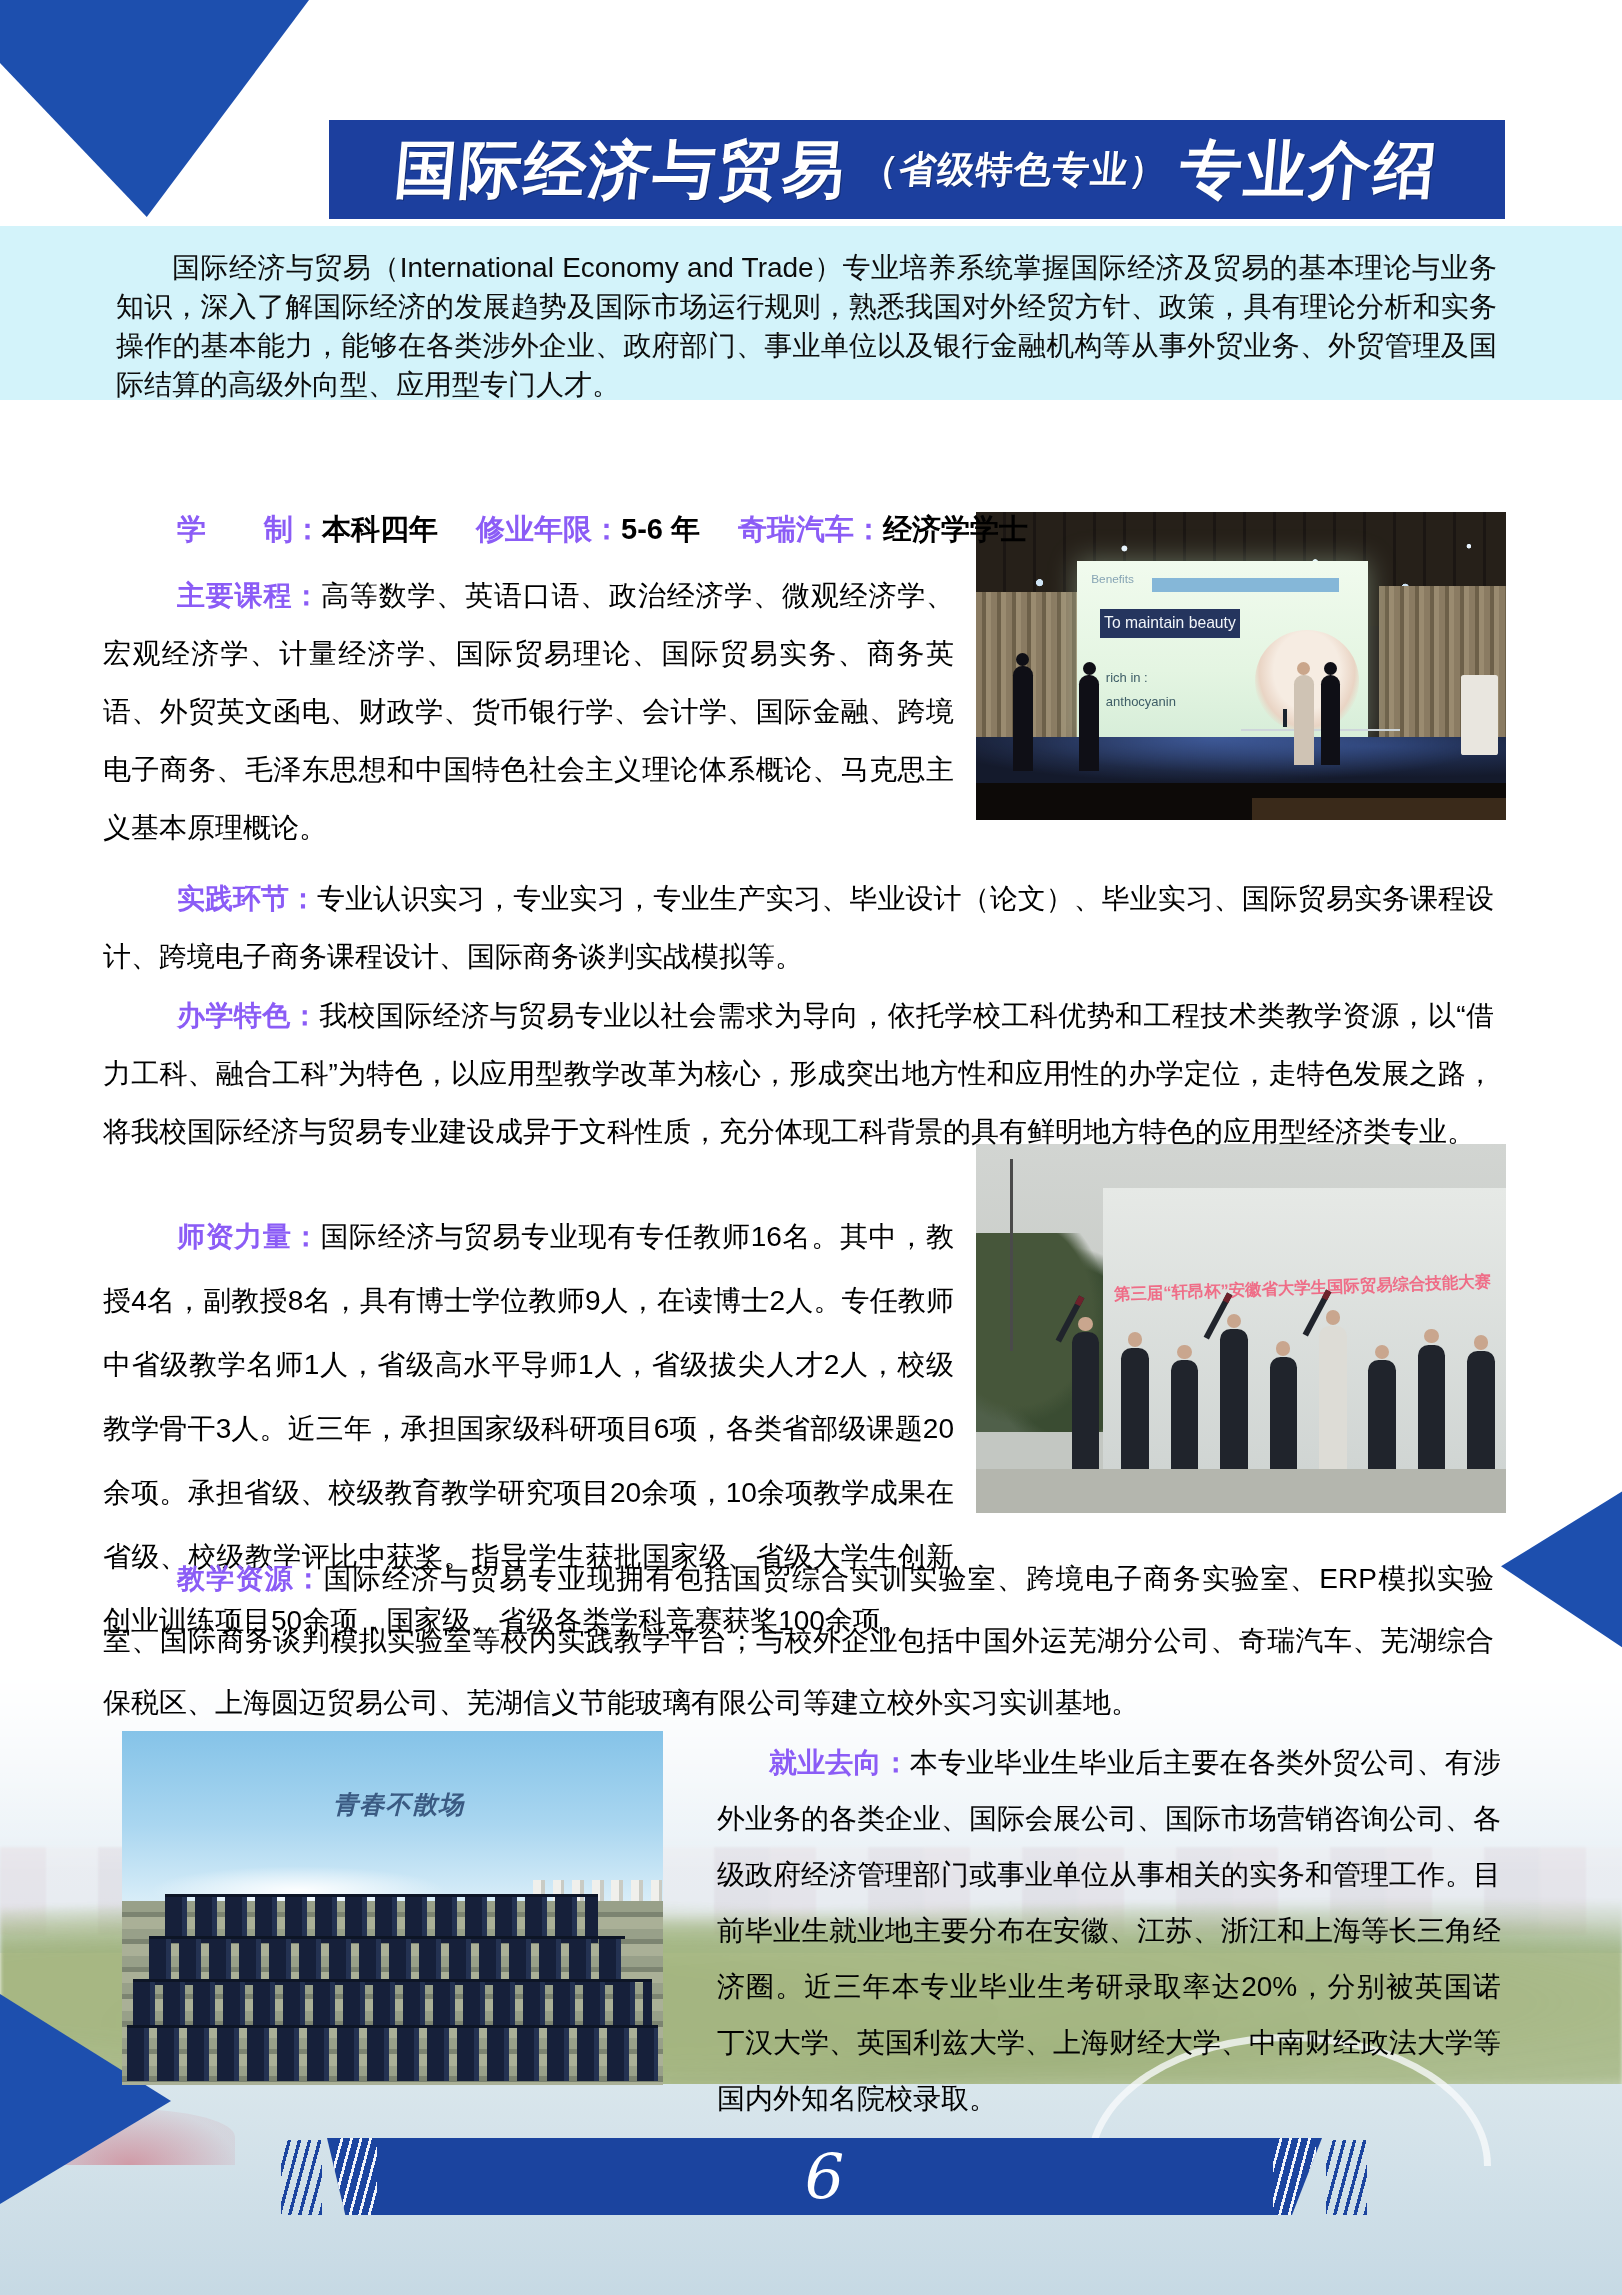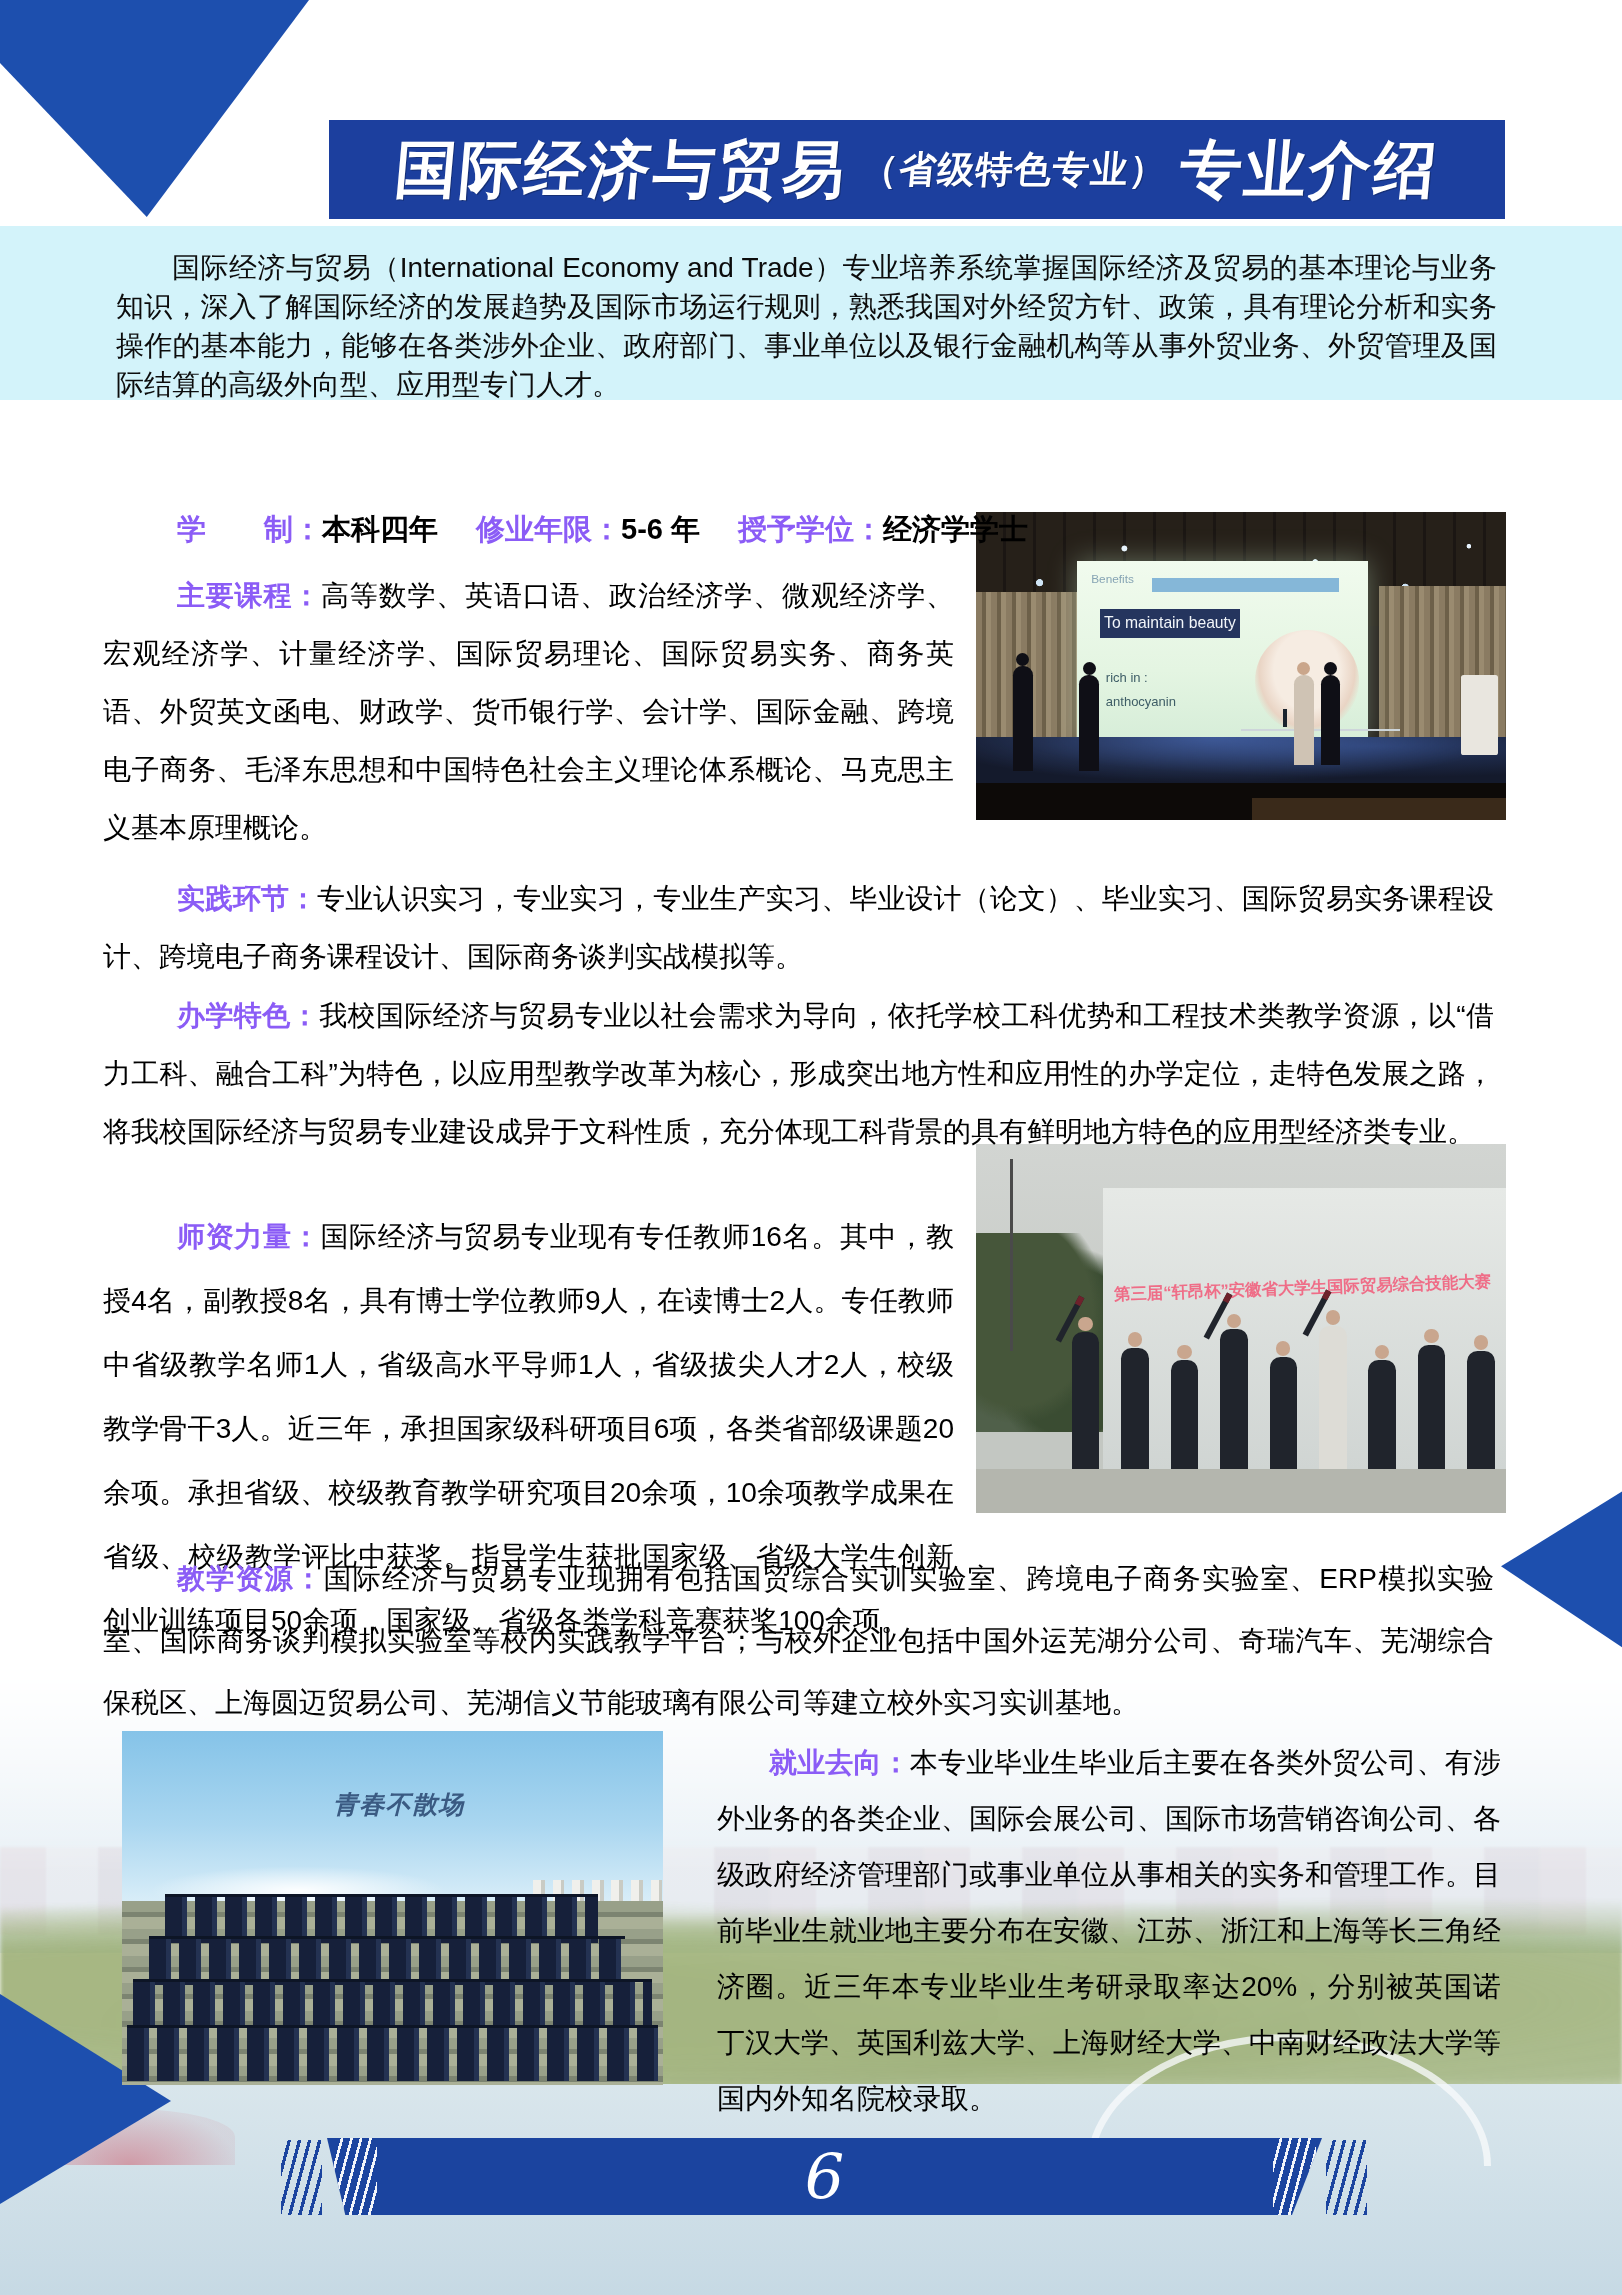--- a/index.html
+++ b/index.html
@@ -185,21 +185,21 @@
     <span class="t-big">专业介绍</span>
   </div>
 
   <div class="intro-box">
     <p class="intro-text">国际经济与贸易（International Economy and Trade）专业培养系统掌握国际经济及贸易的基本理论与业务知识，深入了解国际经济的发展趋势及国际市场运行规则，熟悉我国对外经贸方针、政策，具有理论分析和实务操作的基本能力，能够在各类涉外企业、政府部门、事业单位以及银行金融机构等从事外贸业务、外贸管理及国际结算的高级外向型、应用型专门人才。</p>
   </div>
 
   <div class="basic-line">
     <span class="lbl">学　　制：</span><span>本科四年</span>
     <span class="lbl gap">修业年限：</span><span>5-6 年</span>
-    <span class="lbl gap">授予学位：</span><span>经济学学士</span>
+    <span class="lbl gap">奇瑞汽车：</span><span>经济学学士</span>
   </div>
 
   <p class="para para-courses">
     <span class="lbl">主要课程：</span><span>高等数学、英语口语、政治经济学、微观经济学、宏观经济学、计量经济学、国际贸易理论、国际贸易实务、商务英语、外贸英文函电、财政学、货币银行学、会计学、国际金融、跨境电子商务、毛泽东思想和中国特色社会主义理论体系概论、马克思主义基本原理概论。</span>
   </p>
 
   <p class="para para-practice">
     <span class="lbl">实践环节：</span><span>专业认识实习，专业实习，专业生产实习、毕业设计（论文）、毕业实习、国际贸易实务课程设计、跨境电子商务课程设计、国际商务谈判实战模拟等。</span>
   </p>
 

